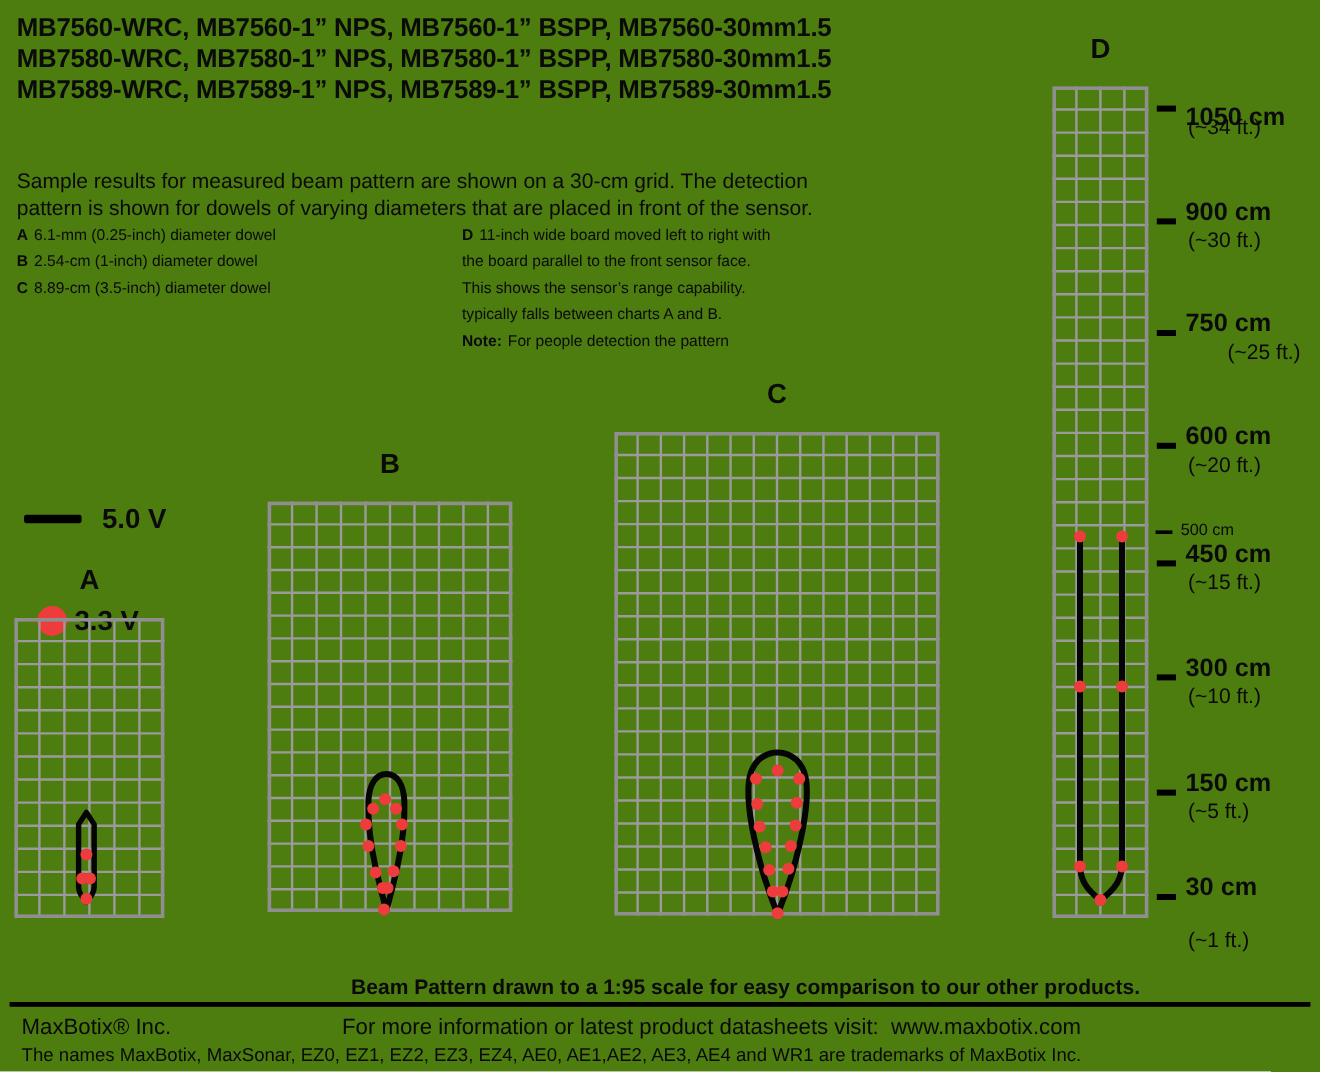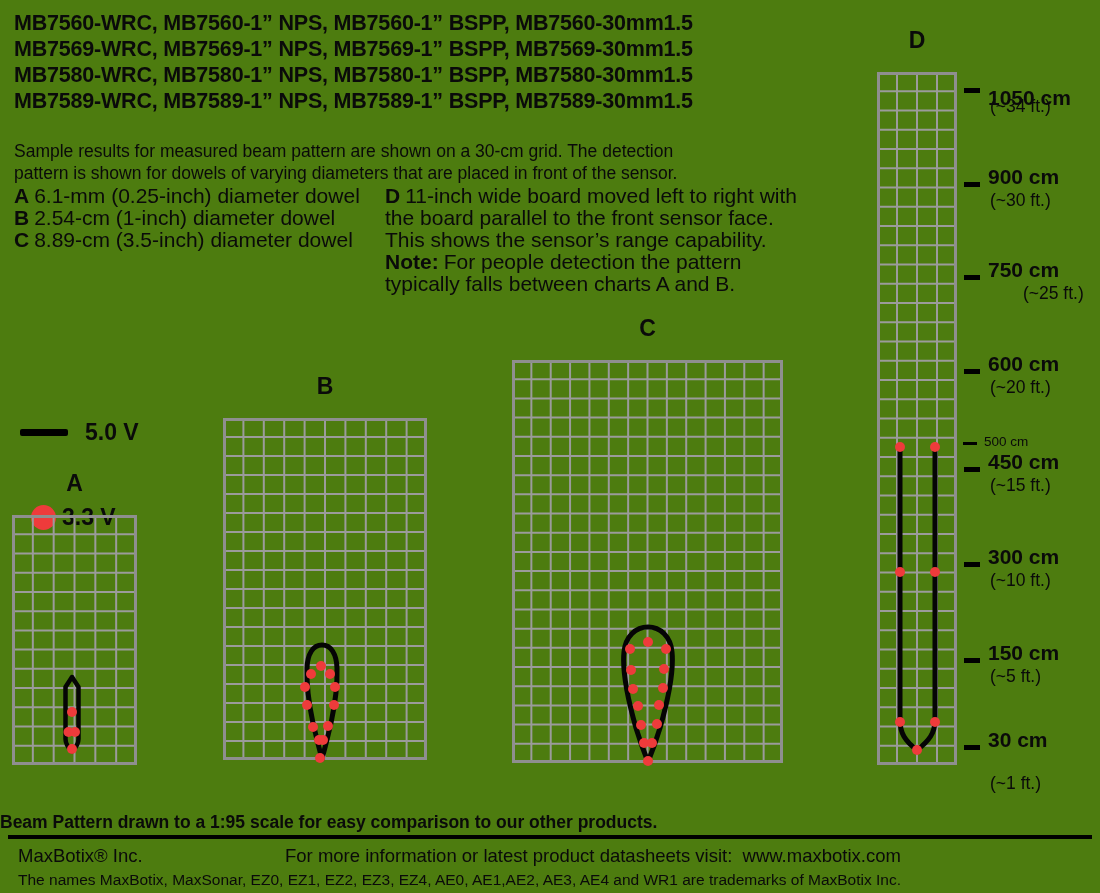--- a/index.html
+++ b/index.html
@@ -3,68 +3,67 @@
 <meta charset="utf-8">
 <style>
   html,body{margin:0;padding:0;background:#ffffff;}
   #page{
     position:relative;width:1100px;height:893px;background:#4d7c0f;overflow:hidden;
     font-family:"Liberation Sans", sans-serif;color:#0a0a0a;
   }
   .abs{position:absolute;}
   .title{left:14px;top:10px;font-size:21.5px;font-weight:bold;line-height:26px;letter-spacing:-0.2px;white-space:nowrap;}
   .desc{left:14px;font-size:17.5px;line-height:22px;white-space:nowrap;}
-  .col{font-size:21px;line-height:22px;white-space:nowrap;}
+  .col{font-size:13px;line-height:22px;white-space:nowrap;}
   .col .li b{margin-right:5px;}
   .legend{left:20px;top:368px;}
   .legend-row{display:flex;align-items:center;height:41px;margin-top:44px;}
   .legend-line{display:inline-block;width:48px;height:7px;background:#000;border-radius:2px;}
   .legend-dot{display:inline-block;width:25px;height:25px;border-radius:50%;margin-left:11px;margin-right:-11px;}
   .legend-label{font-size:23px;font-weight:bold;margin-left:17px;}
   .chart{position:absolute;}
   .chart svg{position:absolute;left:0;top:0;overflow:visible;}
   .chart-label{position:absolute;left:50%;transform:translateX(-50%);top:-45px;font-size:23px;font-weight:bold;}
   .tick-dash{position:absolute;background:#000;}
   .tick-cm{position:absolute;font-size:21px;font-weight:bold;white-space:nowrap;}
   .tick-ft{position:absolute;font-size:17.5px;white-space:nowrap;}
   .tick-minor-label{position:absolute;font-size:13.5px;white-space:nowrap;}
   .foot-approx{left:0;top:781px;width:940px;text-align:center;font-size:21.5px;font-weight:bold;}
-  .foot-scale{left:0;top:812px;width:950px;text-align:left;font-size:17.5px;font-weight:bold;}
+  .foot-scale{left:0;top:812px;width:950px;text-align:right;font-size:17.5px;font-weight:bold;}
   .foot-rule{left:8px;top:835px;width:1084px;height:4px;background:#000;}
   .foot-company{left:18px;top:845px;font-size:18.5px;white-space:nowrap;}
   .foot-info{left:285px;top:845px;font-size:18.5px;white-space:pre;}
   .foot-tm{left:18px;top:871px;font-size:15.5px;white-space:nowrap;}
 </style>
 </head>
 <body>
 
 <div id="page">
 
   <div class="abs title">
     <div>MB7560-WRC, MB7560-1” NPS, MB7560-1” BSPP, MB7560-30mm1.5</div>
-    <div>MB7569-WRC, MB7569-1” NPS, MB7569-1” BSPP, MB7569-30mm1.5</div>
     <div>MB7580-WRC, MB7580-1” NPS, MB7580-1” BSPP, MB7580-30mm1.5</div>
     <div>MB7589-WRC, MB7589-1” NPS, MB7589-1” BSPP, MB7589-30mm1.5</div>
   </div>
 
   <div class="abs desc" style="top:140px;">Sample results for measured beam pattern are shown on a 30-cm grid. The detection</div>
   <div class="abs desc" style="top:162px;">pattern is shown for dowels of varying diameters that are placed in front of the sensor.</div>
 
   <div class="abs col" style="left:14px;top:185px;">
     <div class="li"><b>A</b><span>6.1-mm (0.25-inch) diameter dowel</span></div>
     <div class="li"><b>B</b><span>2.54-cm (1-inch) diameter dowel</span></div>
     <div class="li"><b>C</b><span>8.89-cm (3.5-inch) diameter dowel</span></div>
   </div>
 
   <div class="abs col" style="left:385px;top:185px;">
     <div class="li"><b>D</b><span>11-inch wide board moved left to right with</span></div>
     <div class="li">the board parallel to the front sensor face.</div>
     <div class="li">This shows the sensor’s range capability.</div>
+    <div class="li">typically falls between charts A and B.</div>
     <div class="li"><b>Note:</b><span>For people detection the pattern</span></div>
-    <div class="li">typically falls between charts A and B.</div>
   </div>
 
   <div class="abs legend">
     <div class="legend-row">
       <span class="legend-line"></span>
       <span class="legend-label">5.0 V</span>
     </div>
     <div class="legend-row">
       <span class="legend-dot" id="legend-dot" style="background: rgb(238, 59, 59);"></span>
       <span class="legend-label">3.3 V</span>

